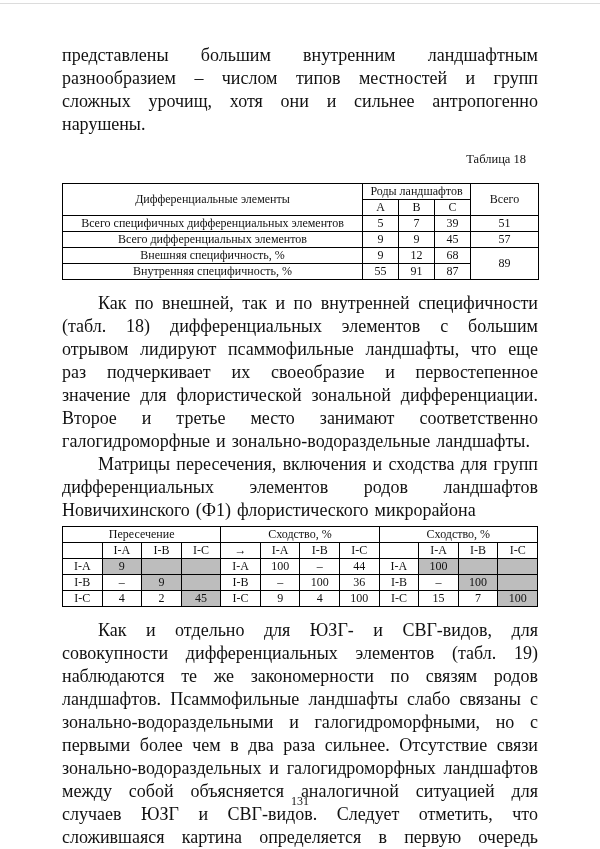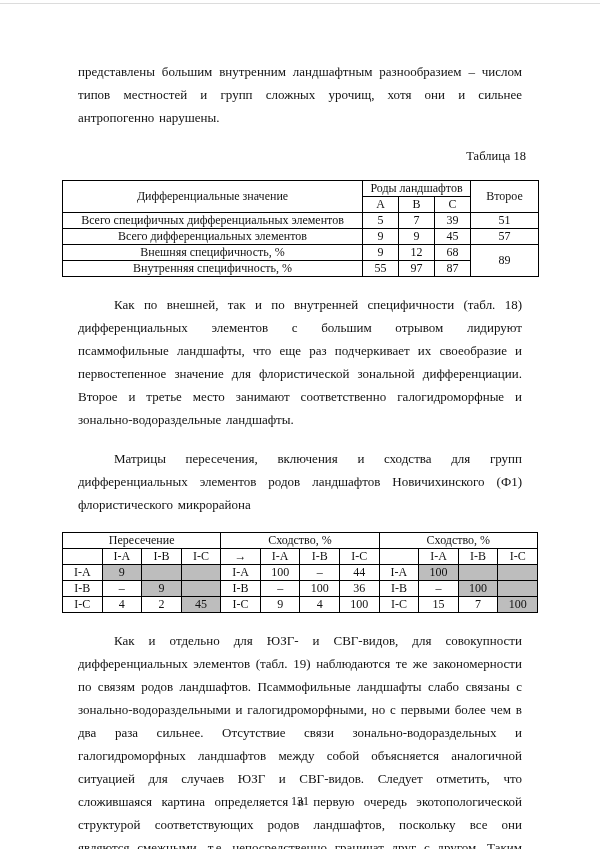--- a/index.html
+++ b/index.html
@@ -14,23 +14,23 @@
   }
   .top-edge {
     position: absolute; top: 3px; left: 0; width: 600px; height: 0;
     border-top: 1px solid #dcdcdc;
   }
   .page {
     position: absolute; inset: 0;
     padding: 44px 62px 0 62px;
   }
   .body-text {
-    margin: 16px;
+    margin: 0;
     text-align: justify;
-    font-size: 13px;
+    font-size: 18px;
     line-height: 23px;
     word-spacing: 1.5px;
   }
   .indent { text-indent: 36px; }
   .table-label {
     margin: 12px;
     text-align: right;
     font-size: 12.5px;
     line-height: 23px;
   }
@@ -76,23 +76,23 @@
   <table class="t18">
     <colgroup>
       <col style="width:300px">
         <col style="width:36px">
         <col style="width:36px">
         <col style="width:36px">
         <col style="width:68px">
     </colgroup>
     <tbody>
       <tr>
-        <td class="c" rowspan="2">Дифференциальные значение</td>
+        <td class="c" rowspan="2">Дифференциальные элементы</td>
         <td class="c" colspan="3">Роды ландшафтов</td>
-        <td class="c" rowspan="2">Второе</td>
+        <td class="c" rowspan="2">Всего</td>
       </tr>
       <tr>
         <td class="c">А</td>
         <td class="c">В</td>
         <td class="c">С</td>
       </tr>
       <tr>
         <td class="lbl rowlabel">Всего специфичных дифференциальных элементов</td>
         <td class="c">5</td>
         <td class="c">7</td>
@@ -109,21 +109,21 @@
       <tr>
         <td class="lbl rowlabel">Внешняя специфичность, %</td>
         <td class="c">9</td>
         <td class="c">12</td>
         <td class="c">68</td>
         <td class="c" rowspan="2">89</td>
       </tr>
       <tr>
         <td class="lbl rowlabel">Внутренняя специфичность, %</td>
         <td class="c">55</td>
-        <td class="c">97</td>
+        <td class="c">91</td>
         <td class="c">87</td>
       </tr>
     </tbody>
   </table>
 
   <p class="body-text indent">Как по внешней, так и по внутренней специфичности (табл. 18) дифференциальных элементов с большим отрывом лидируют псаммофильные ландшафты, что еще раз подчеркивает их своеобразие и первостепенное значение для флористической зональной дифференциации. Второе и третье место занимают соответственно галогидроморфные и зонально-водораздельные ландшафты.</p>
 
 
   <p class="body-text indent">Матрицы пересечения, включения и сходства для групп дифференциальных элементов родов ландшафтов Новичихинского (Ф1) флористического микрорайона</p>
 

